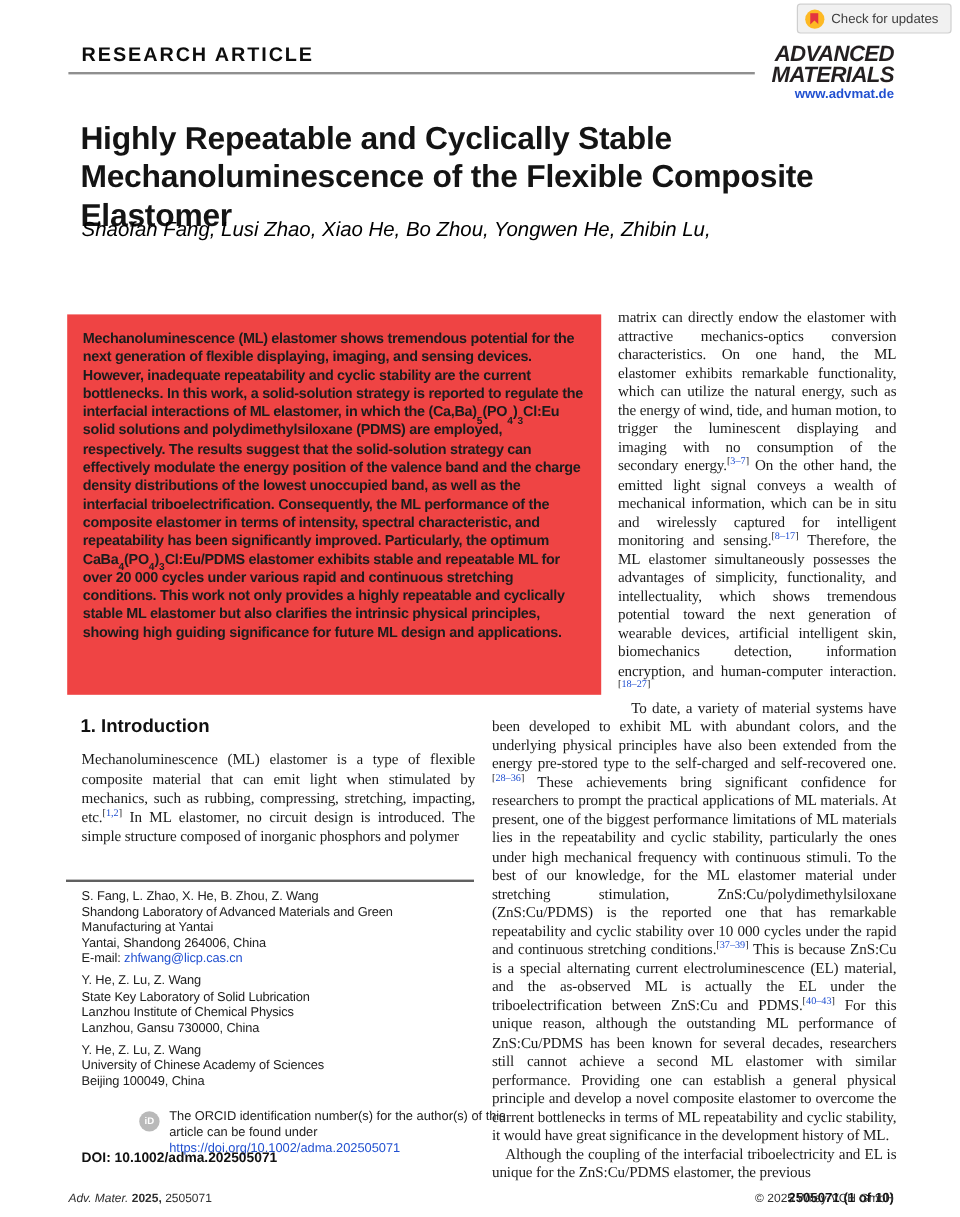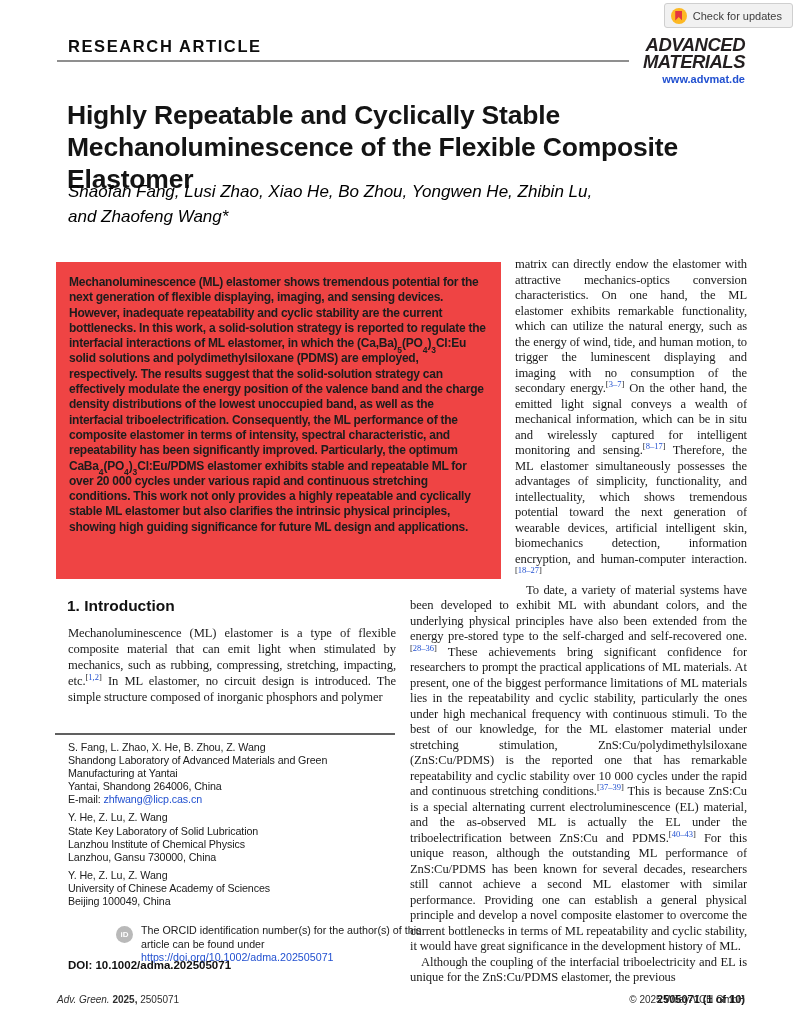--- a/index.html
+++ b/index.html
@@ -92,21 +92,20 @@
     <div class="logo-url blue">www.advmat.de</div>
   </div>
 
   <div class="title">
     <div>Highly Repeatable and Cyclically Stable</div>
     <div>Mechanoluminescence of the Flexible Composite Elastomer</div>
   </div>
 
   <div class="authors">
     <div>Shaofan Fang, Lusi Zhao, Xiao He, Bo Zhou, Yongwen He, Zhibin Lu,</div>
-    <div>and Zhaofeng Wang*</div>
   </div>
 
   <div class="abstract">Mechanoluminescence (ML) elastomer shows tremendous potential for the next generation of flexible displaying, imaging, and sensing devices. However, inadequate repeatability and cyclic stability are the current bottlenecks. In this work, a solid-solution strategy is reported to regulate the interfacial interactions of ML elastomer, in which the (Ca,Ba)<sub>5</sub>(PO<sub>4</sub>)<sub>3</sub>Cl:Eu solid solutions and polydimethylsiloxane (PDMS) are employed, respectively. The results suggest that the solid-solution strategy can effectively modulate the energy position of the valence band and the charge density distributions of the lowest unoccupied band, as well as the interfacial triboelectrification. Consequently, the ML performance of the composite elastomer in terms of intensity, spectral characteristic, and repeatability has been significantly improved. Particularly, the optimum CaBa<sub>4</sub>(PO<sub>4</sub>)<sub>3</sub>Cl:Eu/PDMS elastomer exhibits stable and repeatable ML for over 20 000 cycles under various rapid and continuous stretching conditions. This work not only provides a highly repeatable and cyclically stable ML elastomer but also clarifies the intrinsic physical principles, showing high guiding significance for future ML design and applications.</div>
 
   <div class="right-col">
     <div class="col-spacer"></div>
     <div>
         <p class="para">matrix can directly endow the elastomer with attractive mechanics-optics conversion characteristics. On one hand, the ML elastomer exhibits remarkable functionality, which can utilize the natural energy, such as the energy of wind, tide, and human motion, to trigger the luminescent displaying and imaging with no consumption of the secondary energy.<sup class="ref">[<span class="blue">3–7</span>]</sup> On the other hand, the emitted light signal conveys a wealth of mechanical information, which can be in situ and wirelessly captured for intelligent monitoring and sensing.<sup class="ref">[<span class="blue">8–17</span>]</sup> Therefore, the ML elastomer simultaneously possesses the advantages of simplicity, functionality, and intellectuality, which shows tremendous potential toward the next generation of wearable devices, artificial intelligent skin, biomechanics detection, information encryption, and human-computer interaction.<sup class="ref">[<span class="blue">18–27</span>]</sup></p>
         <p class="para indent">To date, a variety of material systems have been developed to exhibit ML with abundant colors, and the underlying physical principles have also been extended from the energy pre-stored type to the self-charged and self-recovered one.<sup class="ref">[<span class="blue">28–36</span>]</sup> These achievements bring significant confidence for researchers to prompt the practical applications of ML materials. At present, one of the biggest performance limitations of ML materials lies in the repeatability and cyclic stability, particularly the ones under high mechanical frequency with continuous stimuli. To the best of our knowledge, for the ML elastomer material under stretching stimulation, ZnS:Cu/polydimethylsiloxane (ZnS:Cu/PDMS) is the reported one that has remarkable repeatability and cyclic stability over 10 000 cycles under the rapid and continuous stretching conditions.<sup class="ref">[<span class="blue">37–39</span>]</sup> This is because ZnS:Cu is a special alternating current electroluminescence (EL) material, and the as-observed ML is actually the EL under the triboelectrification between ZnS:Cu and PDMS.<sup class="ref">[<span class="blue">40–43</span>]</sup> For this unique reason, although the outstanding ML performance of ZnS:Cu/PDMS has been known for several decades, researchers still cannot achieve a second ML elastomer with similar performance. Providing one can establish a general physical principle and develop a novel composite elastomer to overcome the current bottlenecks in terms of ML repeatability and cyclic stability, it would have great significance in the development history of ML.</p>
         <p class="para indent">Although the coupling of the interfacial triboelectricity and EL is unique for the ZnS:Cu/PDMS elastomer, the previous</p>
@@ -142,20 +141,20 @@
   <div class="orcid">
     <span class="orcid-ic">iD</span>
     <span class="orcid-tx">The ORCID identification number(s) for the author(s) of this article can be found under <span class="blue">https://doi.org/10.1002/adma.202505071</span></span>
   </div>
 
   <div class="doi">DOI: 10.1002/adma.202505071</div>
 
   <div class="footer">
     <div class="f-center">2505071 (1 of 10)</div>
     <div class="f-left">
-      <span class="it">Adv. Green.</span>
+      <span class="it">Adv. Mater.</span>
       <span class="bd">2025,</span>
       <span>2505071</span>
     </div>
     <div class="f-right">© 2025 Wiley-VCH GmbH</div>
   </div>
 
 </div>
 
 </body></html>

